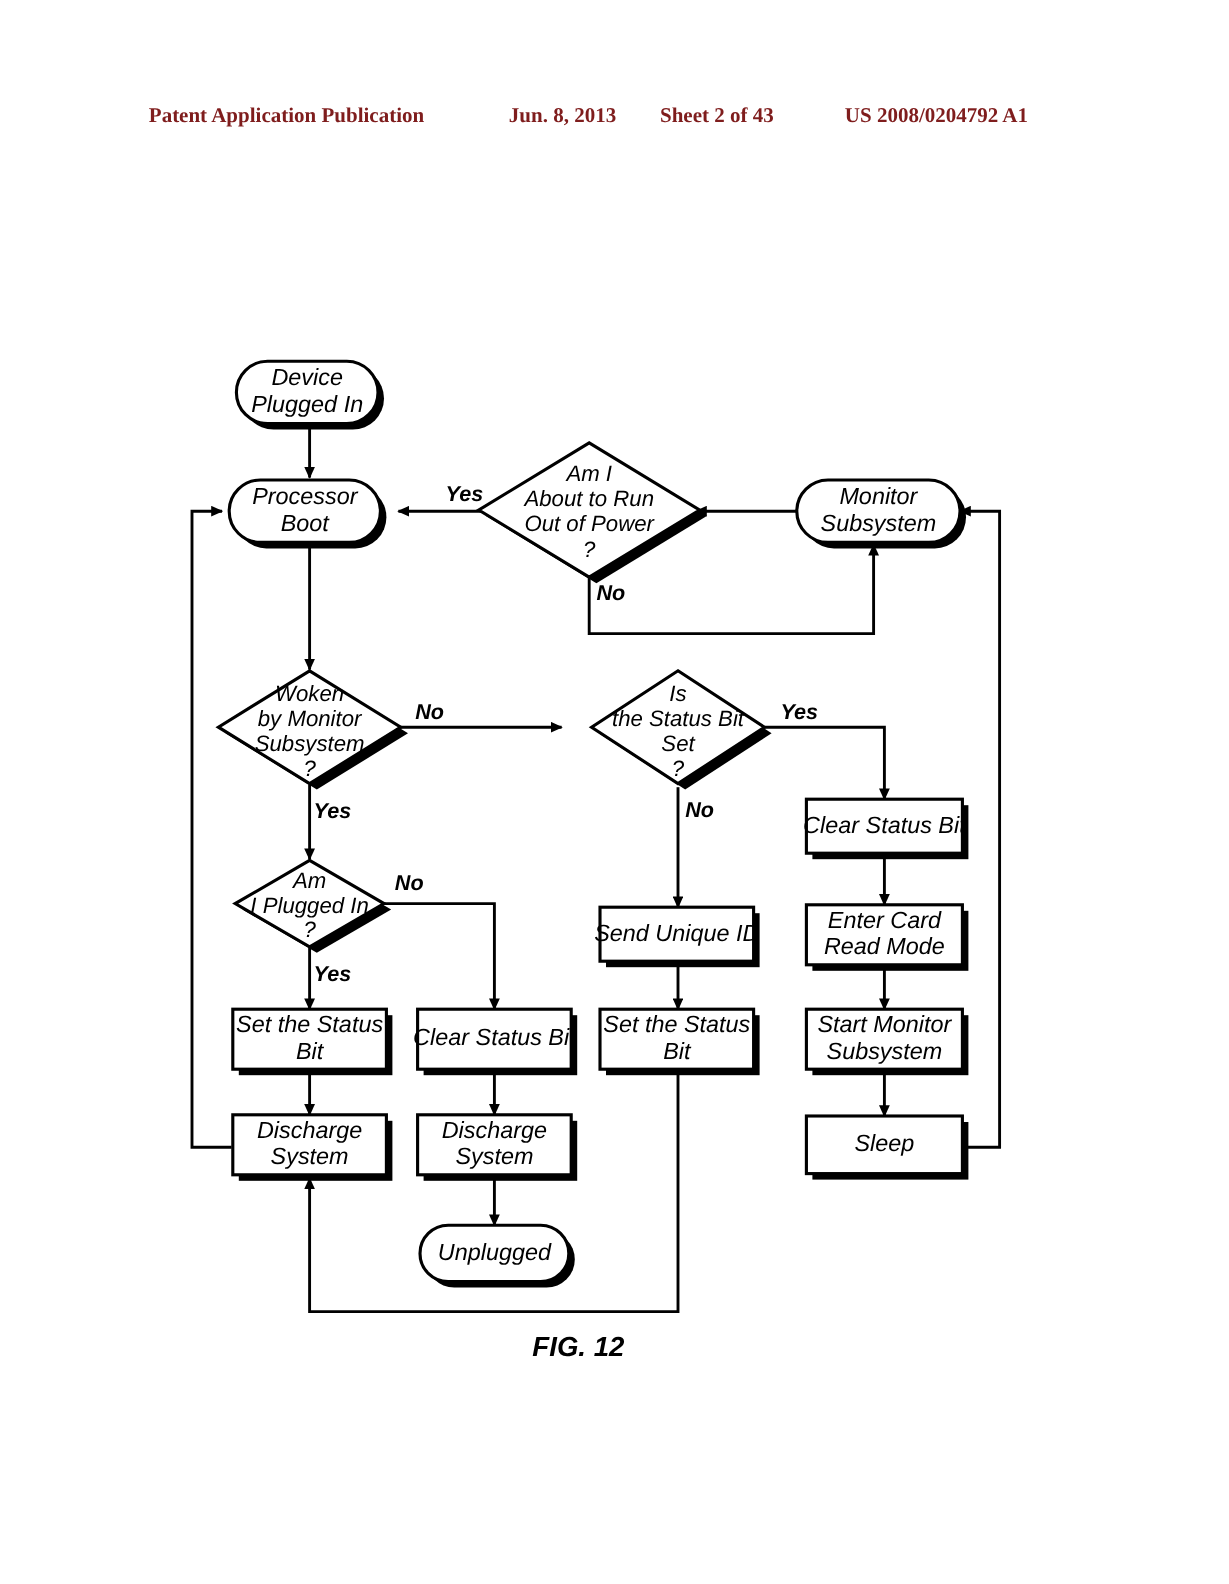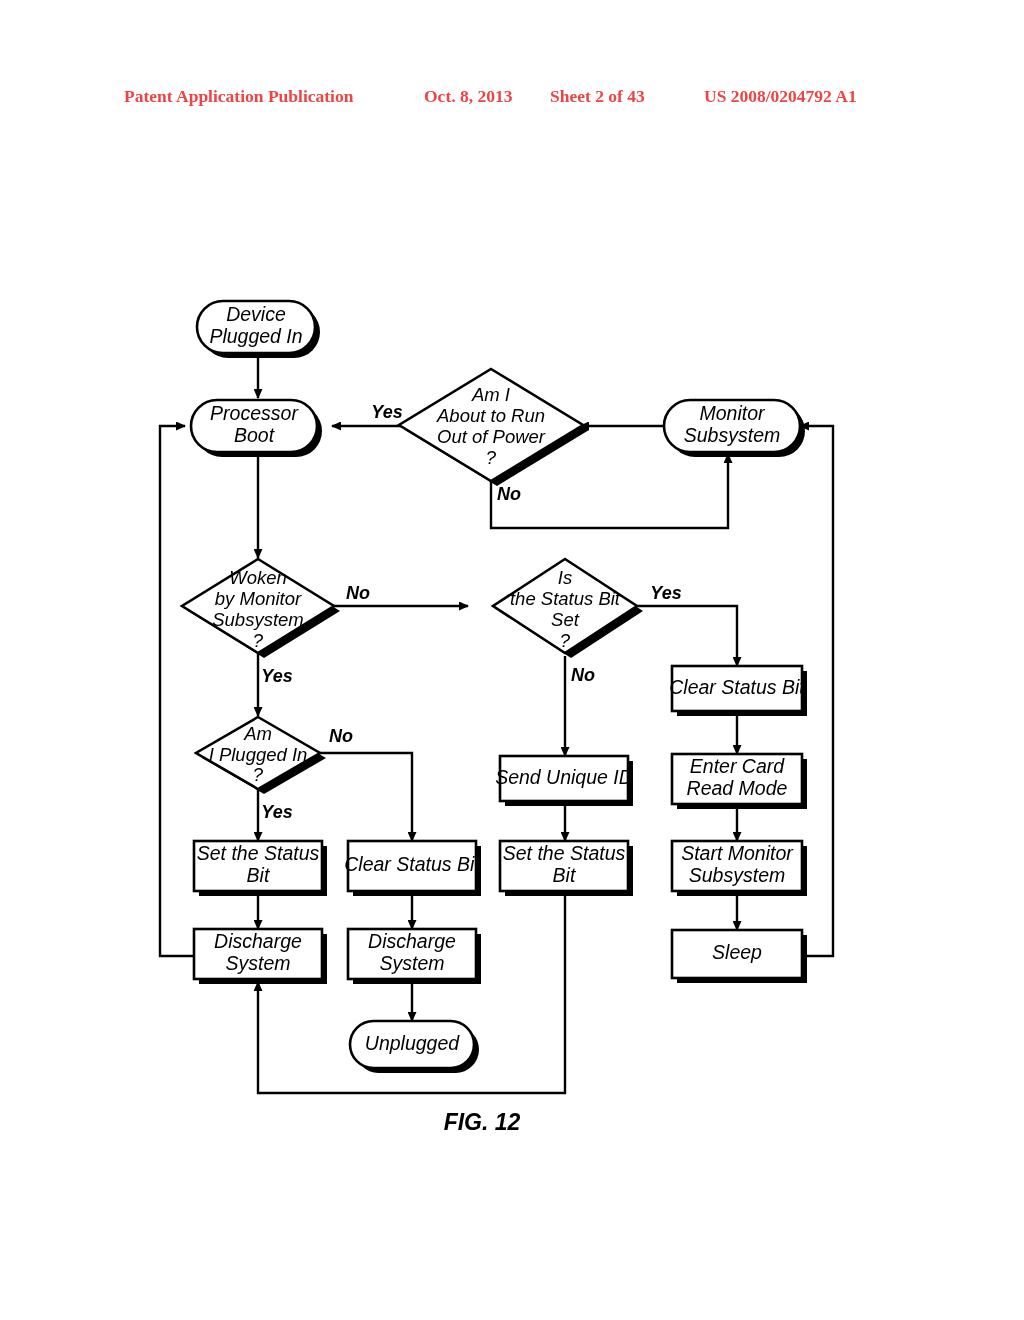--- a/index.html
+++ b/index.html
@@ -24,21 +24,21 @@
   
   #hdr {
     position: absolute;
     left: 124px;
     top: 86px;
     width: 776px;
     height: 26px;
     font-family: "Liberation Serif", serif;
     font-weight: bold;
     font-size: 17.5px;
-    color: #ef4444;
+    color: #7f1d1d;
     white-space: nowrap;
   }
   #hdr .h-pub   { position:absolute; left:0px;   top:0px; }
   #hdr .h-date  { position:absolute; left:300px; top:0px; }
   #hdr .h-sheet { position:absolute; left:426px; top:0px; }
   #hdr .h-num   { position:absolute; left:580px; top:0px; }
 
   
   #fig {
     position: absolute;
@@ -82,21 +82,21 @@
   .shadow { fill: #000000; }
   .conn { stroke: #000000; stroke-width: 2.4; fill: none; }
 </style>
 </head>
 <body>
 
 <div id="page">
 
   <div id="hdr">
     <span class="h-pub">Patent Application Publication</span>
-    <span class="h-date">Oct. 8, 2013</span>
+    <span class="h-date">Jun. 8, 2013</span>
     <span class="h-sheet">Sheet 2 of 43</span>
     <span class="h-num">US 2008/0204792 A1</span>
   </div>
 
   <div id="fig">
   <svg width="1024" height="1320" viewBox="0 0 1024 1320" xmlns="http://www.w3.org/2000/svg">
     <defs>
       <marker id="arrow" markerWidth="10" markerHeight="9" refX="9" refY="4.5" orient="auto" markerUnits="userSpaceOnUse">
         <path d="M0,0 L10,4.5 L0,9 z" fill="#000"></path>
       </marker>

